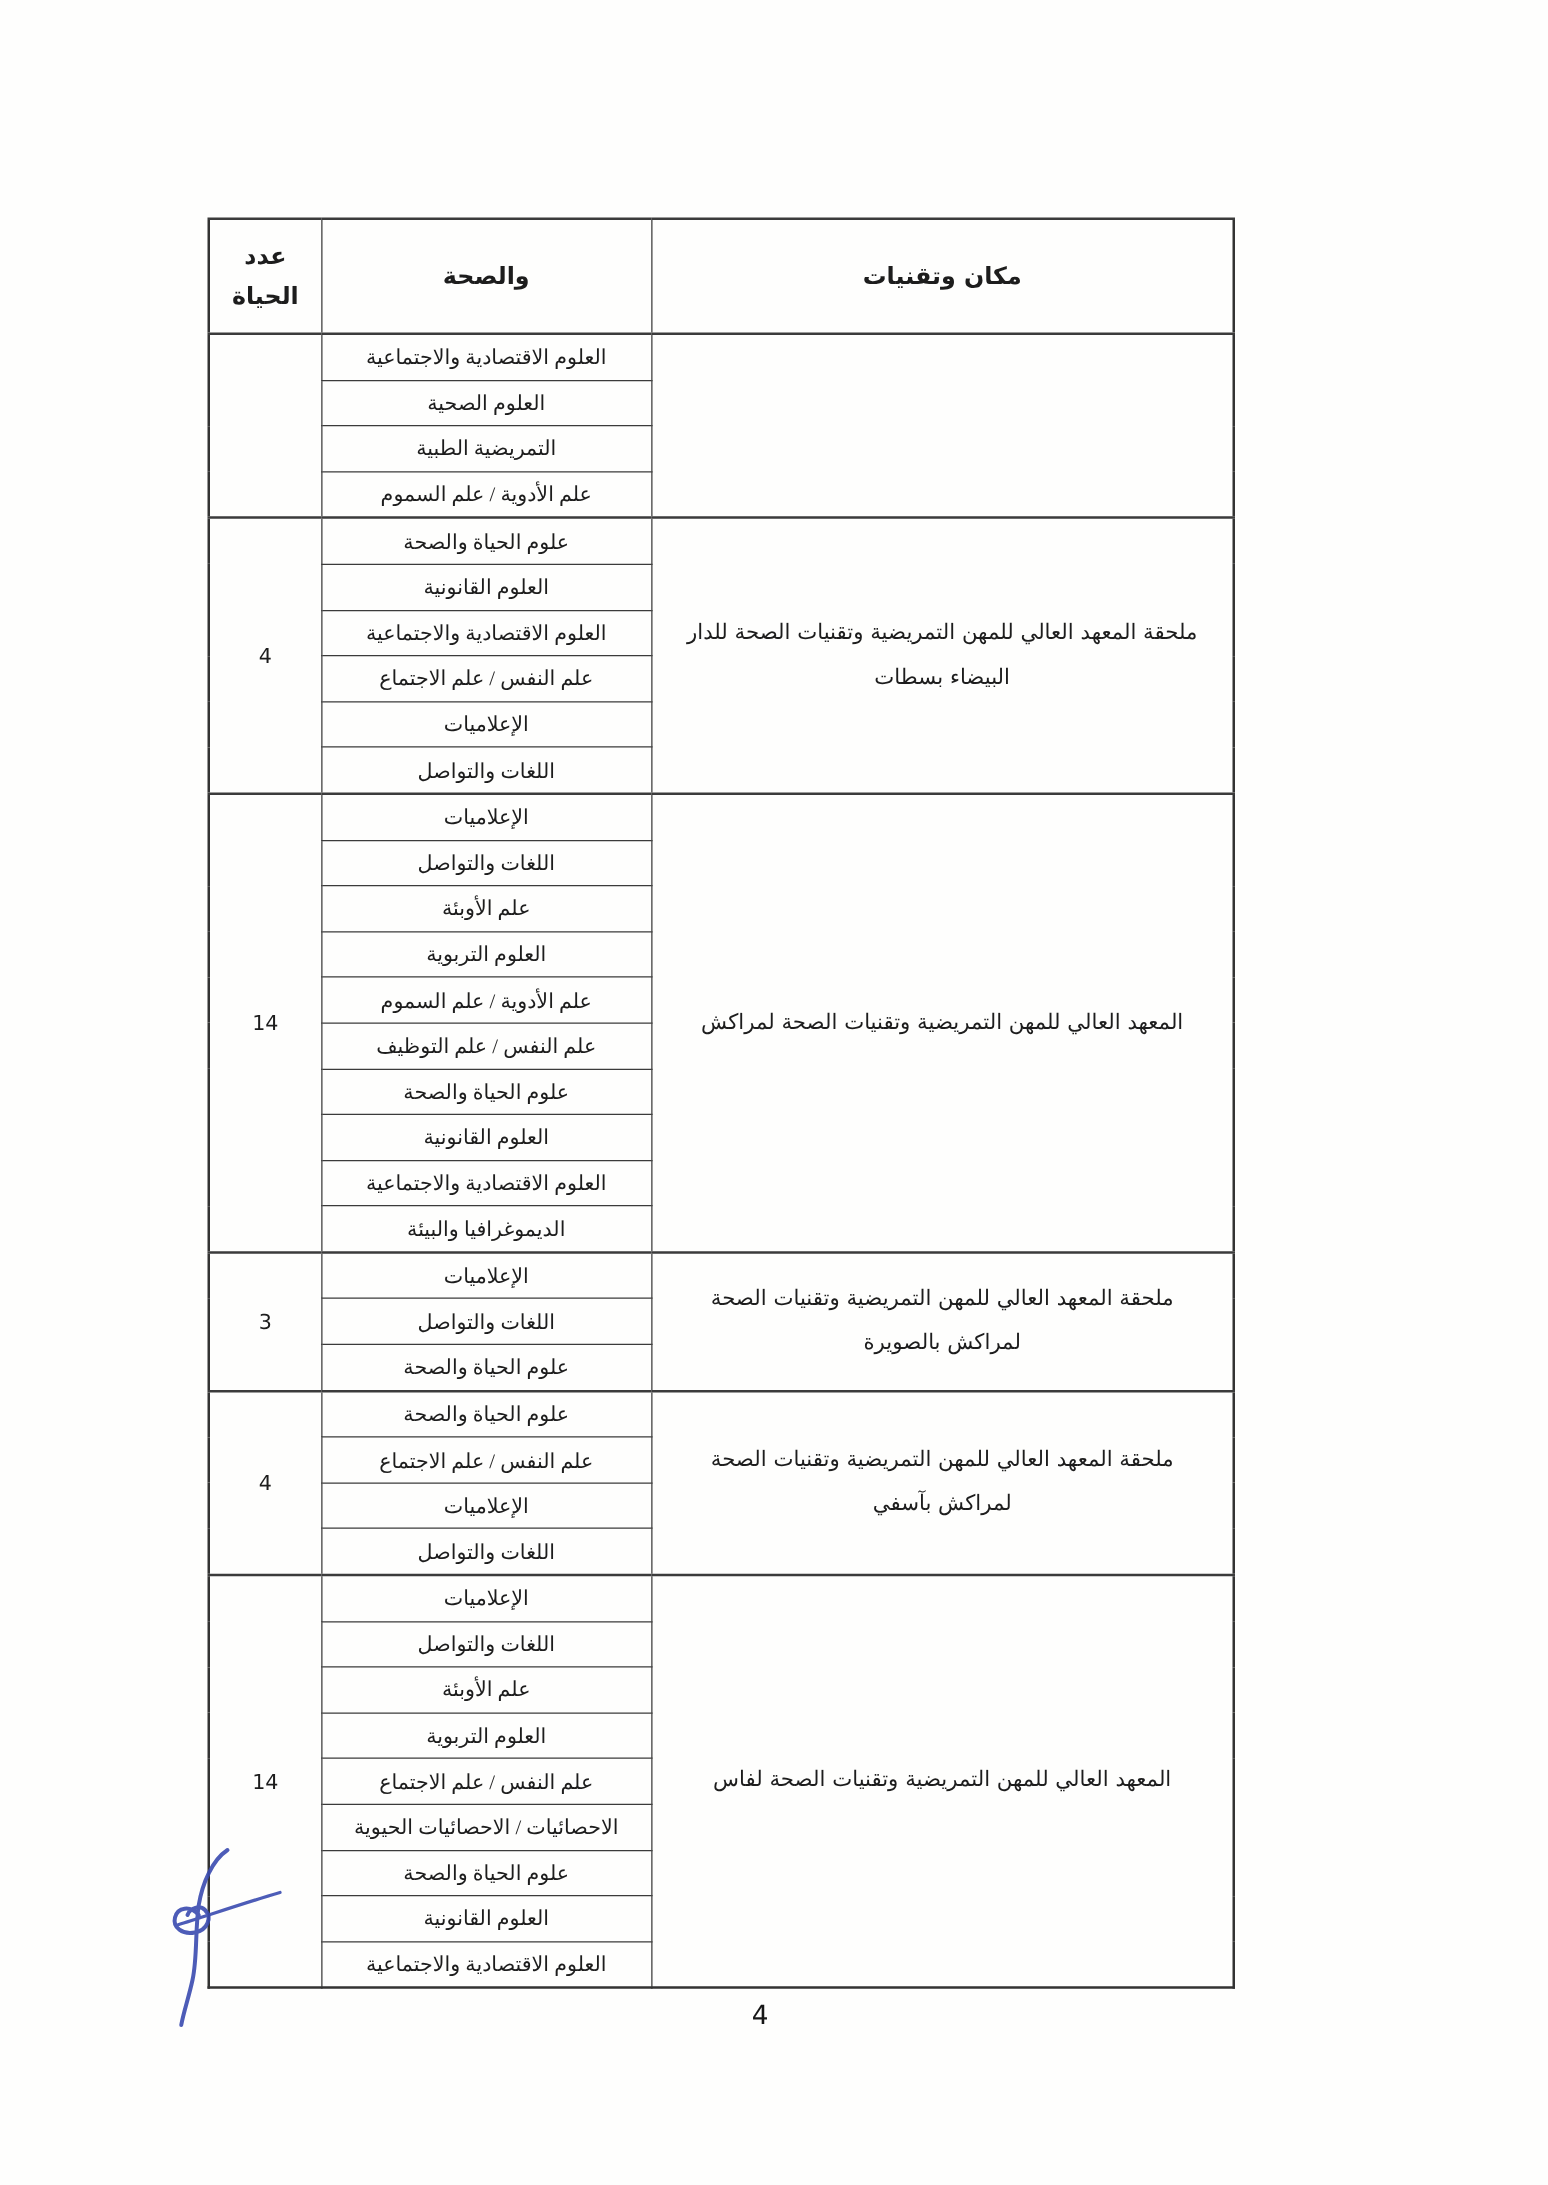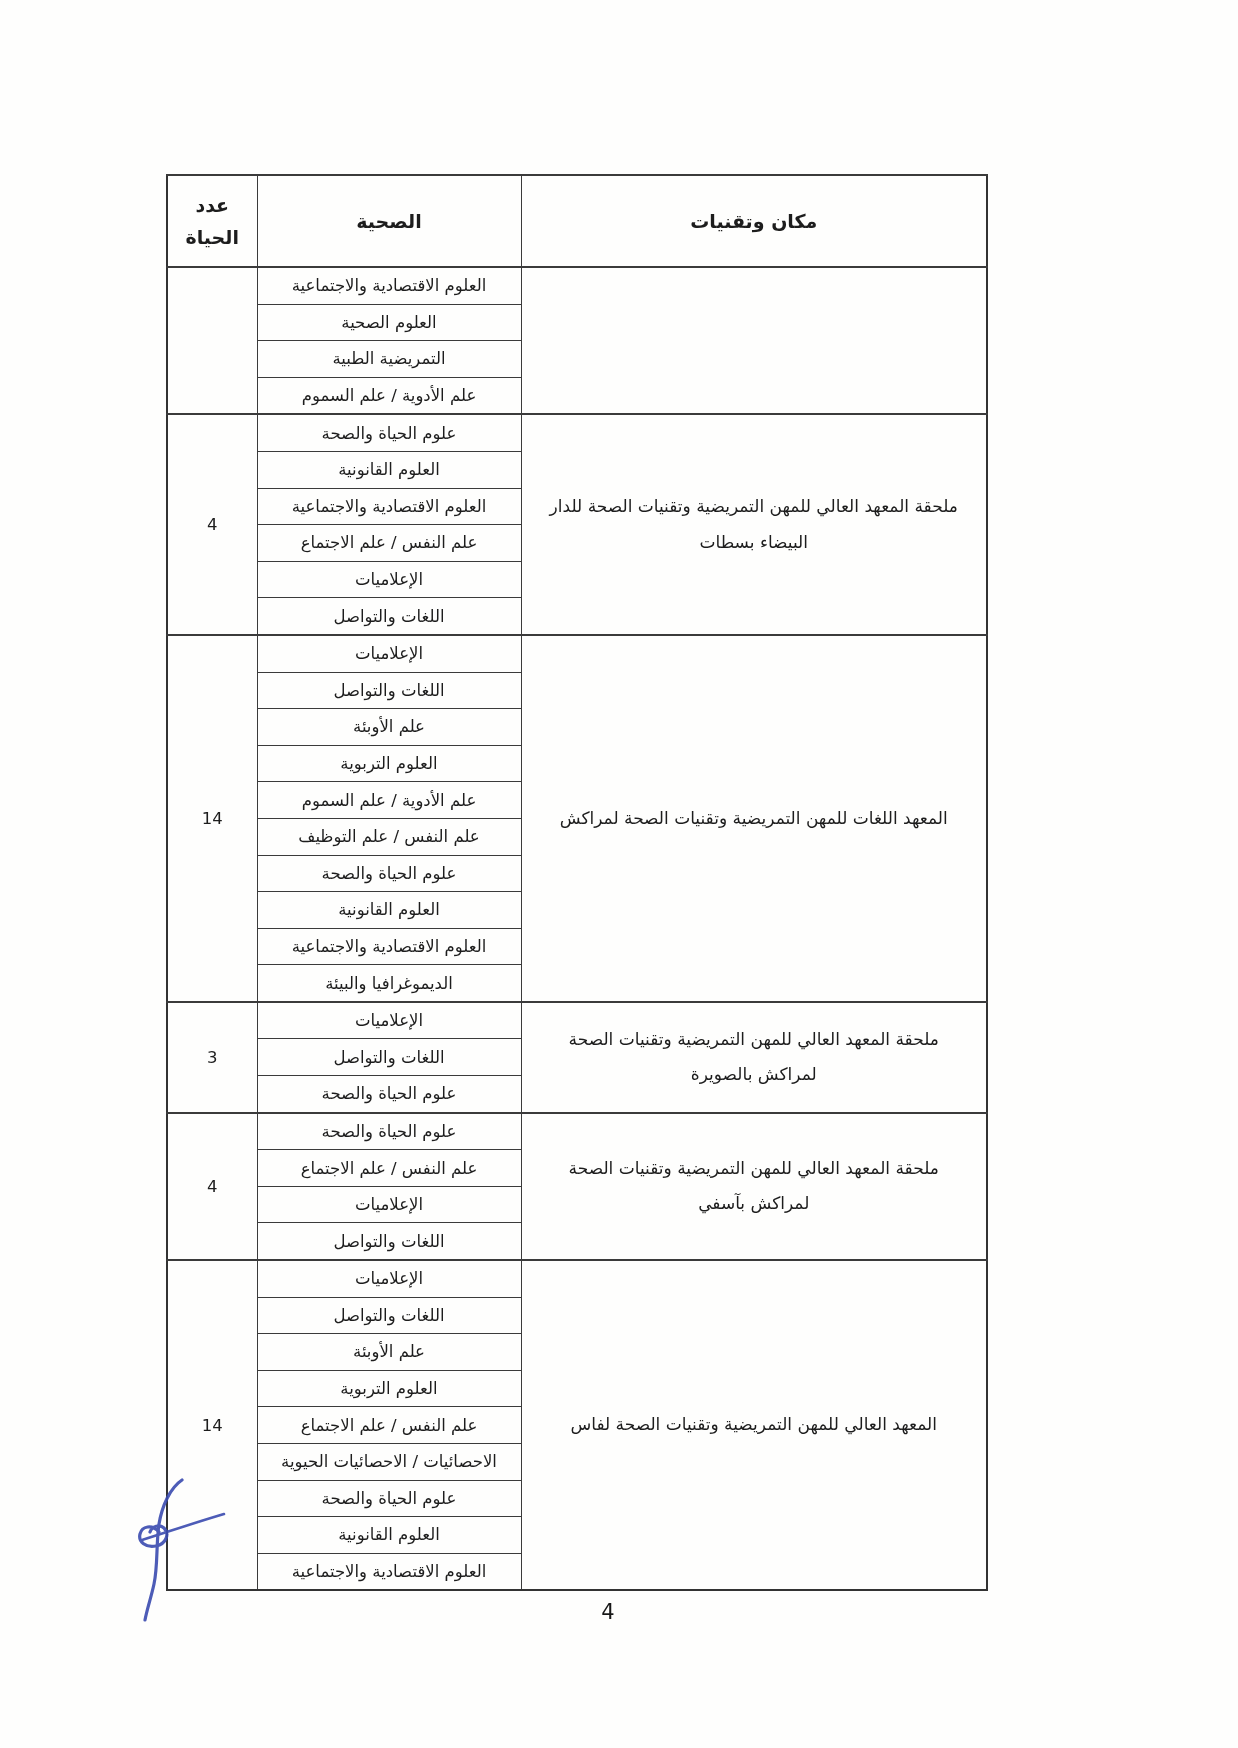--- a/index.html
+++ b/index.html
@@ -38,20 +38,21 @@
     font-weight: bold;
     padding: 2px 10px;
     line-height: 1.7;
   }
   th.h-num { font-size: 18px; padding: 2px 14px; }
   td.spec {
     height: 33.6px;
     font-size: 16.5px;
     padding: 1px 8px;
     line-height: 1.4;
+    font-family: Liberation Serif, serif;
   }
   td.loc {
     font-size: 17px;
     padding: 2px 26px;
     line-height: 2.1;
   }
   td.num {
     font-size: 16.5px;
     padding: 0 4px;
   }
@@ -84,21 +85,21 @@
 
   <table class="doc-table" dir="rtl">
     <colgroup>
       <col style="width:466px">
       <col style="width:264px">
       <col style="width:90px">
     </colgroup>
     <thead>
       <tr>
         <th>مكان وتقنيات</th>
-        <th>الصحية</th>
+        <th>والصحة</th>
         <th class="h-num">عدد الحياة</th>
       </tr>
     </thead>
     <tbody id="table-body">
         <tr class="group-start">
           <td class="loc" rowspan="4"></td>
           <td class="spec">العلوم الاقتصادية والاجتماعية</td>
           <td class="num" rowspan="4"></td>
         </tr>
         <tr>
@@ -124,21 +125,21 @@
         <tr>
           <td class="spec">علم النفس / علم الاجتماع</td>
         </tr>
         <tr>
           <td class="spec">الإعلاميات</td>
         </tr>
         <tr>
           <td class="spec">اللغات والتواصل</td>
         </tr>
         <tr class="group-start">
-          <td class="loc" rowspan="10">المعهد اللغات للمهن التمريضية وتقنيات الصحة لمراكش</td>
+          <td class="loc" rowspan="10">المعهد العالي للمهن التمريضية وتقنيات الصحة لمراكش</td>
           <td class="spec">الإعلاميات</td>
           <td class="num" rowspan="10">14</td>
         </tr>
         <tr>
           <td class="spec">اللغات والتواصل</td>
         </tr>
         <tr>
           <td class="spec">علم الأوبئة</td>
         </tr>
         <tr>

